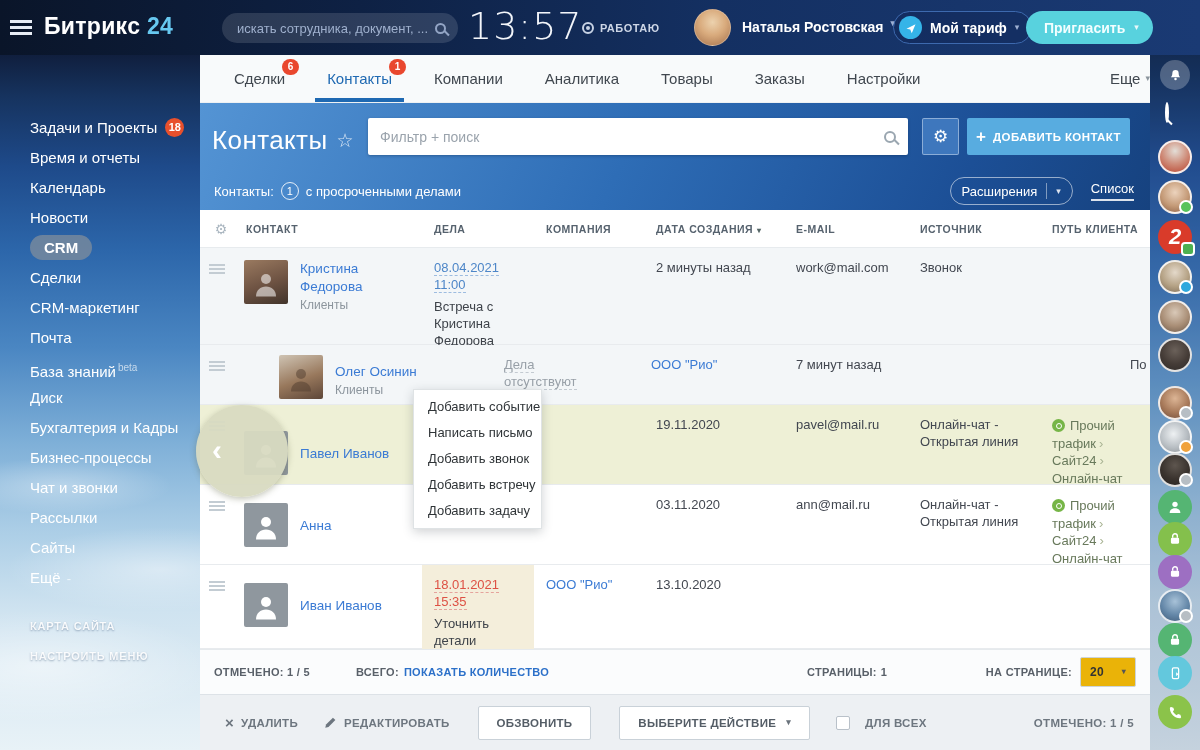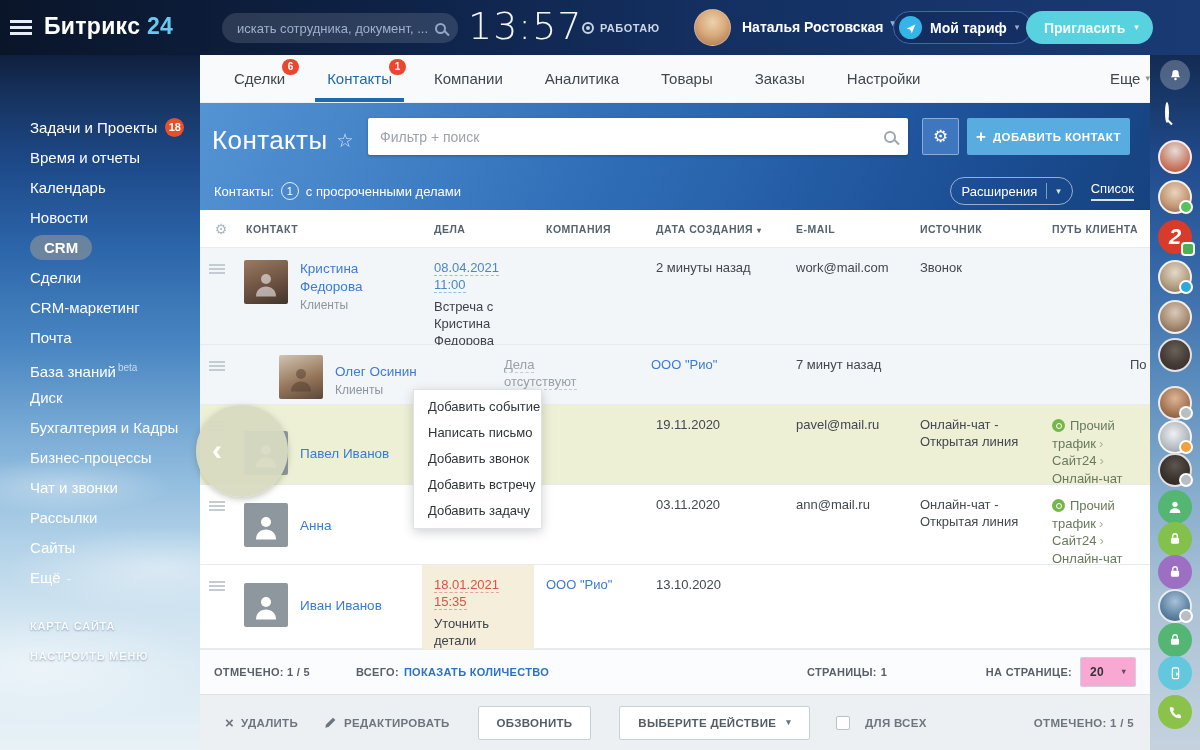--- a/index.html
+++ b/index.html
@@ -175,21 +175,21 @@
 
   
   .list-footer { position:absolute; left:0; top:594px; width:950px; height:45px; background:#fbfcfd; border-top:1px solid #e6eaed;
     display:flex; align-items:center; font-size:11px; font-weight:bold; color:#596069; letter-spacing:.3px; }
   .lf-checked { margin-left:14px; }
   .lf-total { margin-left:46px; }
   .lf-link { color:#2c70c9; cursor:pointer; margin-left:5px; }
   .lf-pages { position:absolute; left:588px;margin-left:19px; }
   .lf-val { font-weight:bold; margin-left:4px; }
   .pp-wrap { margin-left:auto; margin-right:14px; display:flex; align-items:center; gap:8px; }
-  .pp-select { width:56px; height:30px; border:1px solid #ccd4da; border-radius:2px; background:#f9a8d4; display:flex;
+  .pp-select { width:56px; height:30px; border:1px solid #ccd4da; border-radius:2px; background:#eab308; display:flex;
     align-items:center; justify-content:space-between; padding:0 9px; cursor:pointer; font-size:12px; color:#333; }
   .pp-select .caret { color:#555; font-size:8px; }
 
   
   .action-bar { position:absolute; left:0; top:639px; width:950px; height:56px; background:#edf0f3; border-top:1px solid #dde2e7;
     display:flex; align-items:center; font-size:11.5px; font-weight:bold; color:#6d767f; letter-spacing:.3px; }
   .ab-text { display:flex; align-items:center; gap:7px; cursor:pointer; }
   .ab-del { margin-left:25px; } .ab-edit { margin-left:26px; }
   .x-ico { font-size:15px; color:#6d767f; font-weight:bold; line-height:1; }
   .ab-btn { height:34px; background:#fff; border:1px solid #c9d1d8; border-radius:2px; display:flex; align-items:center;

